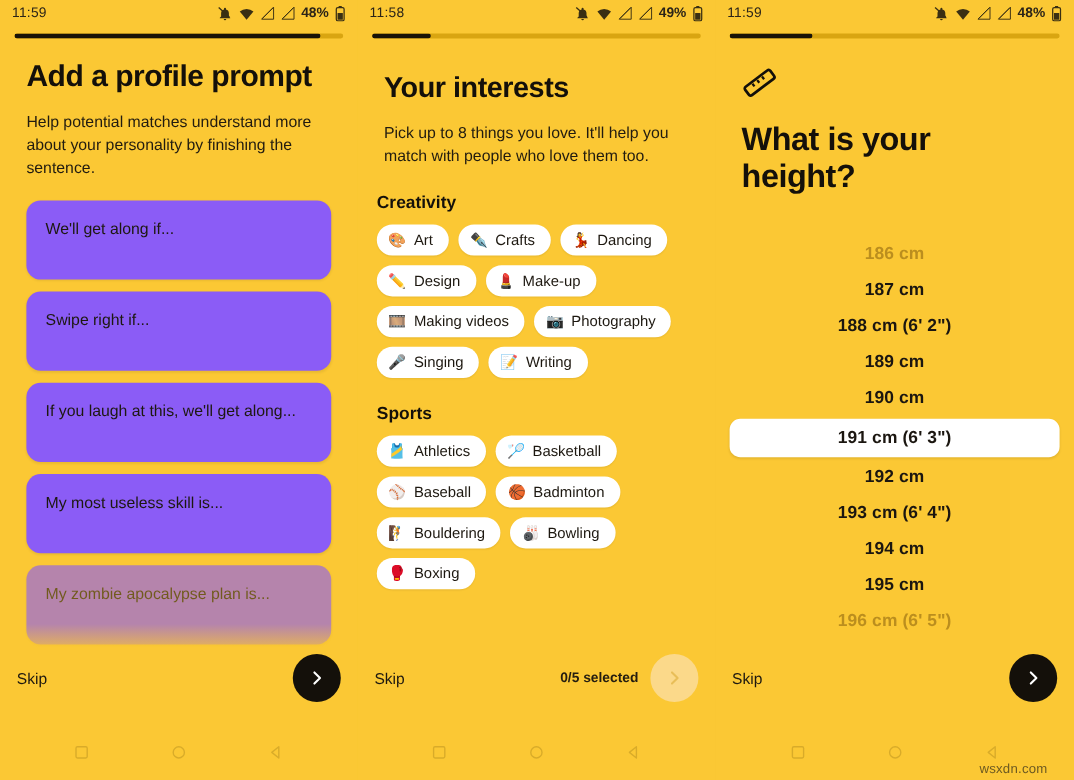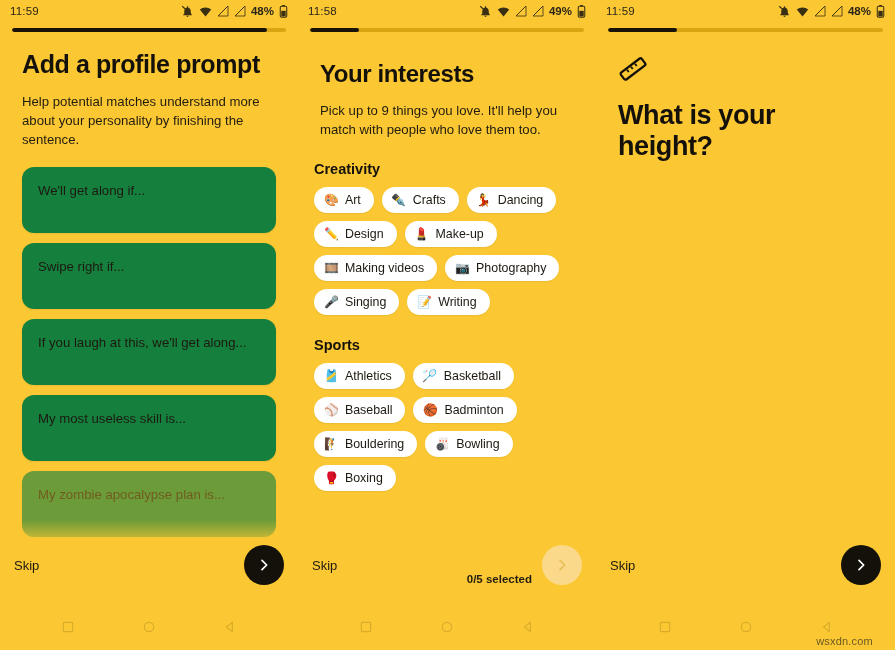--- a/index.html
+++ b/index.html
@@ -73,21 +73,21 @@
     max-width: 248px;
   }
 
   
   .prompt-list {
     margin-top: 18px;
     display: flex; flex-direction: column; gap: 10px;
     padding: 0 22px 0 22px;
   }
   .prompt-card {
-    background: #15803d;
+    background: #8b5cf6;
     border-radius: 12px;
     min-height: 66px;
     padding: 15px 16px;
     font-size: 13.2px;
     color: #1d1810;
     line-height: 1.35;
     box-shadow: 0 1px 2px rgba(0,0,0,.07);
   }
   .prompt-card.faded { opacity: .62; }
 
@@ -156,21 +156,21 @@
     display: flex; align-items: center;
     padding: 13px 14px;
   }
   .skip-link {
     font-size: 13px;
     color: #1d1810;
     cursor: pointer;
   }
   .bottom-right {
     margin-left: auto;
-    display: flex; align-items: flex-end; gap: 10px;
+    display: flex; align-items: center; gap: 10px;
   }
   .selected-count {
     font-size: 11.5px;
     font-weight: 600;
     color: #241d10;
   }
   .fab {
     width: 40px; height: 40px;
     border-radius: 50%;
     background: #14100a;
@@ -328,21 +328,21 @@
         </span>
       </span>
     </div>
 
     <div class="progress-wrap">
       <div class="progress-fill" style="width:18%"></div>
     </div>
 
     <div class="content" style="padding-top:28px;">
       <h1 class="title">Your interests</h1>
-      <p class="subtitle">Pick up to 9 things you love. It'll help you match with people who love them too.</p>
+      <p class="subtitle">Pick up to 8 things you love. It'll help you match with people who love them too.</p>
     </div>
 
     <div class="content" style="padding-left:8px;padding-right:6px;">
 
       <div class="section">
         <div class="section-title">Creativity</div>
         <div class="chips">
           <span class="chip">
               <span class="emo">🎨</span>
               <span>Art</span>
@@ -497,20 +497,33 @@
         <svg width="30" height="30" viewBox="0 0 24 24" fill="none" stroke="#14100a" stroke-width="1.8" stroke-linejoin="round">
           <rect x="1.5" y="8.5" width="21" height="7" rx="1.5" transform="rotate(-37 12 12)"></rect>
           <line x1="7.2" y1="12.6" x2="8.6" y2="14.4" stroke-width="1.5"></line>
           <line x1="10.4" y1="10.2" x2="11.8" y2="12.0" stroke-width="1.5"></line>
           <line x1="13.6" y1="7.8" x2="15.0" y2="9.6" stroke-width="1.5"></line>
         </svg>
       </div>
       <h1 class="title">What is your height?</h1>
     </div>
 
+    <div class="height-list">
+      <div class="height-row dim">186 cm</div>
+      <div class="height-row">187 cm</div>
+      <div class="height-row">188 cm (6' 2")</div>
+      <div class="height-row">189 cm</div>
+      <div class="height-row">190 cm</div>
+      <div class="height-row selected">191 cm (6' 3")</div>
+      <div class="height-row">192 cm</div>
+      <div class="height-row">193 cm (6' 4")</div>
+      <div class="height-row">194 cm</div>
+      <div class="height-row">195 cm</div>
+      <div class="height-row dim">196 cm (6' 5")</div>
+    </div>
 
     <div class="bottom-bar">
       <span class="skip-link">Skip</span>
       <span class="bottom-right">
         <span class="fab">
           <span>
             <svg width="16" height="16" viewBox="0 0 24 24" fill="none" stroke="#ffffff" stroke-width="2.6" stroke-linecap="round" stroke-linejoin="round">
                 <polyline points="9 5 16 12 9 19"></polyline>
               </svg>
           </span>

